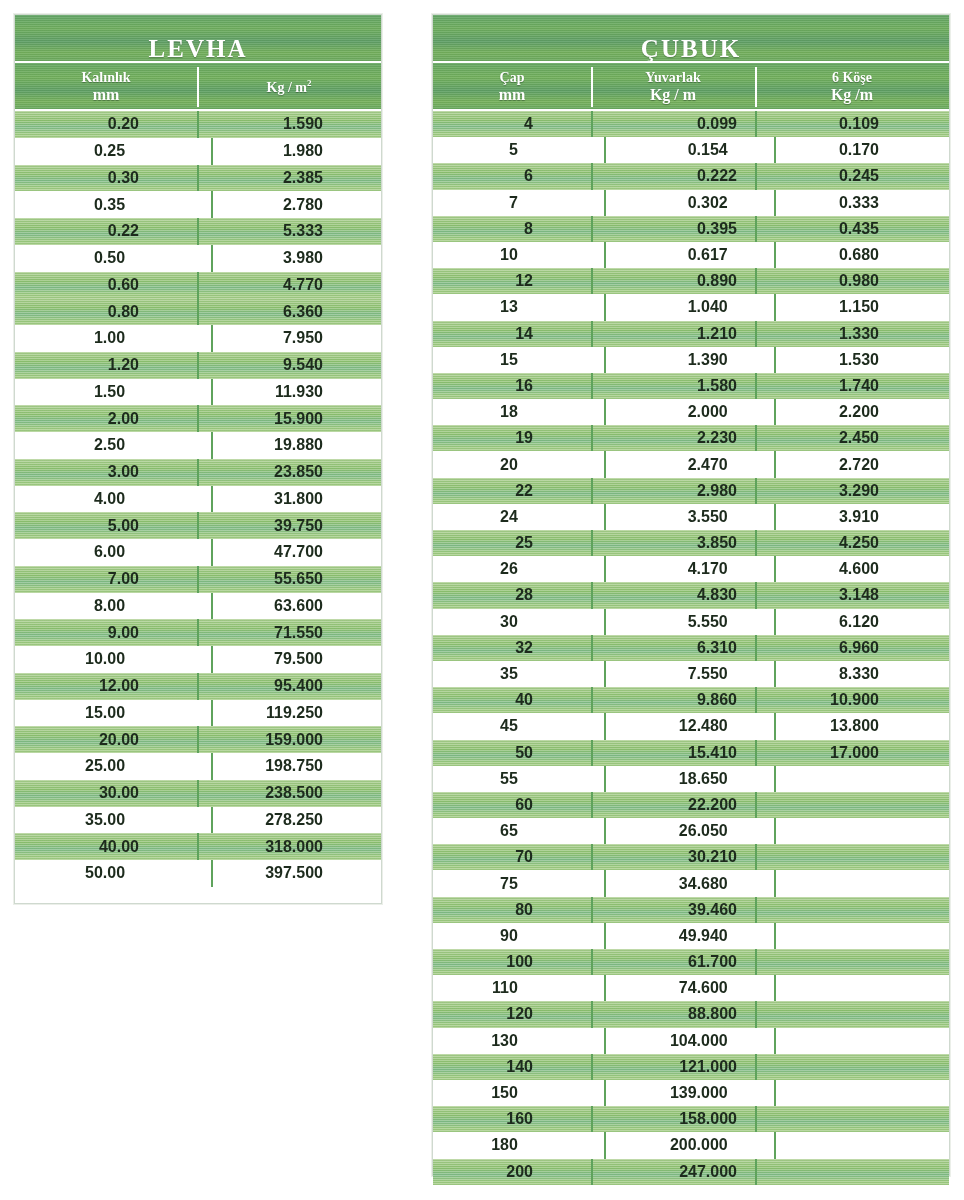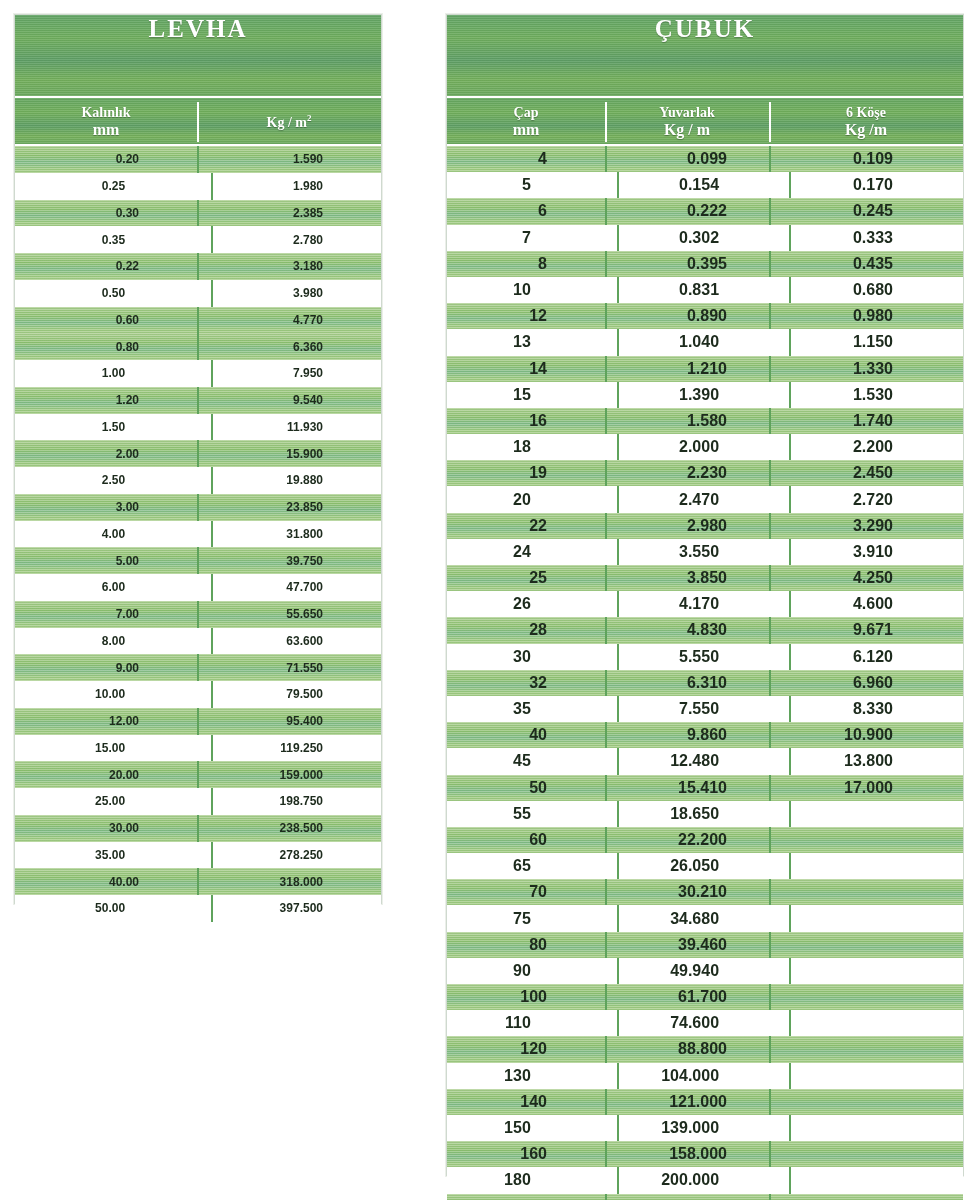--- a/index.html
+++ b/index.html
@@ -14,32 +14,32 @@
 
   
   .tbl{
     position:absolute;
     box-sizing:border-box;
     border:1px solid #cfd9cf;
     background:#ffffff;
     box-shadow:0 0 0 1px rgba(120,150,110,.15);
   }
   #levha-table{left:14px;top:14px;width:368px;height:890px;}
-  #cubuk-table{left:432px;top:14px;width:518px;height:1162px;margin-left:14px;}
+  #cubuk-table{left:432px;top:14px;width:518px;height:1162px;}
 
   
   .title-band{
     position:relative;
-    height:83px;
+    height:48px;
     background:
       repeating-linear-gradient(180deg,
         rgba(255,255,255,.10) 0px, rgba(255,255,255,.10) 1px,
         rgba(0,0,0,.045) 1px,  rgba(0,0,0,.045) 2px),
       linear-gradient(180deg,#63a566 0%,#6fae5e 28%,#5f9f66 55%,#74b05c 78%,#6aa861 100%);
-    display:flex;align-items:flex-start;justify-content:center;
+    display:flex;align-items:flex-end;justify-content:center;
   }
   .title-band::after{
     content:"";position:absolute;left:0;right:0;bottom:0;height:2px;background:#ffffff;
   }
   .title-text{
     font-family:"Liberation Serif", serif;
     font-weight:bold;
     font-size:25px;
     letter-spacing:2px;
     color:#ffffff;
@@ -99,34 +99,34 @@
   .cell + .cell::before{
     content:"";position:absolute;left:0;top:0;bottom:0;width:2px;background:#5fa35c;
   }
 
   
   #levha-table .hcell:nth-child(1),
   #levha-table .cell:nth-child(1){width:182px;}
   #levha-table .hcell:nth-child(2),
   #levha-table .cell:nth-child(2){width:184px;}
   #levha-table .row{height:26.75px;}
-  #levha-table .cell{font-size:12px;padding-right:58px;}
+  #levha-table .cell{font-size:16px;padding-right:58px;}
   #levha-table .cell:nth-child(2){padding-right:58px;}
 
   
   #cubuk-table .hcell:nth-child(1),
   #cubuk-table .cell:nth-child(1){width:158px;}
   #cubuk-table .hcell:nth-child(2),
   #cubuk-table .cell:nth-child(2){width:164px;}
   #cubuk-table .hcell:nth-child(3),
   #cubuk-table .cell:nth-child(3){width:194px;}
   #cubuk-table .row{height:26.2px;}
   #cubuk-table .cell{font-size:16px;}
   #cubuk-table .cell:nth-child(1){padding-right:58px;}
-  #cubuk-table .cell:nth-child(2){padding-right:42px;border-radius:13px;}
+  #cubuk-table .cell:nth-child(2){padding-right:18px;border-radius:13px;}
   #cubuk-table .cell:nth-child(3){padding-right:70px;}
 </style>
 </head>
 <body>
 
 <div class="sheet">
 
   <div class="tbl" id="levha-table">
     <div class="title-band">
       <span class="title-text">LEVHA</span>
@@ -152,21 +152,21 @@
         <div class="row odd">
           <div class="cell">0.30</div>
           <div class="cell">2.385</div>
         </div>
         <div class="row even">
           <div class="cell">0.35</div>
           <div class="cell">2.780</div>
         </div>
         <div class="row odd">
           <div class="cell">0.22</div>
-          <div class="cell">3.180</div>
+          <div class="cell">5.333</div>
         </div>
         <div class="row even">
           <div class="cell">0.50</div>
           <div class="cell">3.980</div>
         </div>
         <div class="row odd">
           <div class="cell">0.60</div>
           <div class="cell">4.770</div>
         </div>
         <div class="row odd">
@@ -299,21 +299,21 @@
           <div class="cell">0.302</div>
           <div class="cell">0.333</div>
         </div>
         <div class="row odd">
           <div class="cell">8</div>
           <div class="cell">0.395</div>
           <div class="cell">0.435</div>
         </div>
         <div class="row even">
           <div class="cell">10</div>
-          <div class="cell">0.831</div>
+          <div class="cell">0.617</div>
           <div class="cell">0.680</div>
         </div>
         <div class="row odd">
           <div class="cell">12</div>
           <div class="cell">0.890</div>
           <div class="cell">0.980</div>
         </div>
         <div class="row even">
           <div class="cell">13</div>
           <div class="cell">1.040</div>
@@ -365,21 +365,21 @@
           <div class="cell">4.250</div>
         </div>
         <div class="row even">
           <div class="cell">26</div>
           <div class="cell">4.170</div>
           <div class="cell">4.600</div>
         </div>
         <div class="row odd">
           <div class="cell">28</div>
           <div class="cell">4.830</div>
-          <div class="cell">9.671</div>
+          <div class="cell">3.148</div>
         </div>
         <div class="row even">
           <div class="cell">30</div>
           <div class="cell">5.550</div>
           <div class="cell">6.120</div>
         </div>
         <div class="row odd">
           <div class="cell">32</div>
           <div class="cell">6.310</div>
           <div class="cell">6.960</div>

